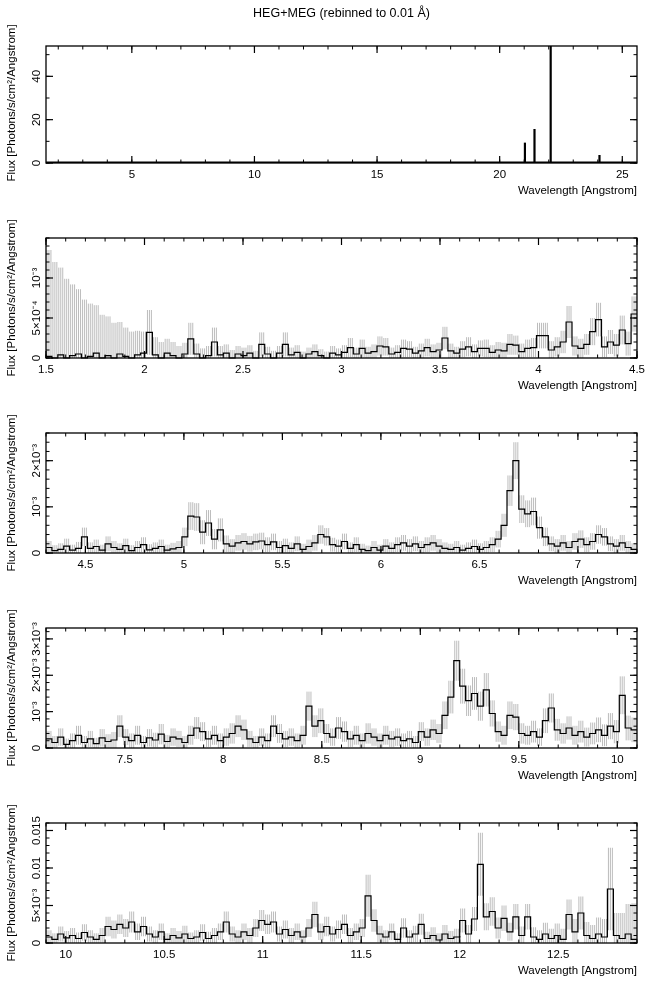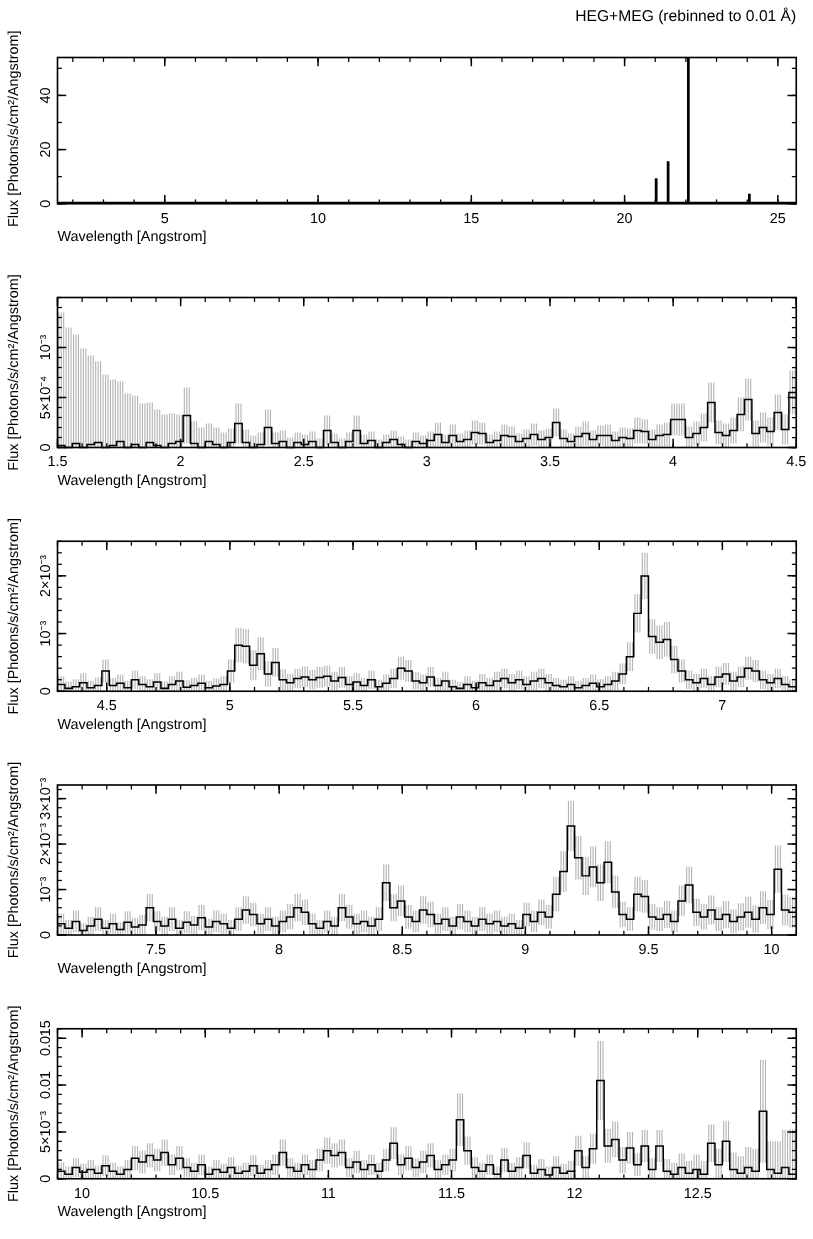--- a/index.html
+++ b/index.html
@@ -1,24 +1,24 @@
 <!DOCTYPE html>
 <html><head>
 <meta charset="utf-8">
 <style>
   html,body{margin:0;padding:0;background:#fff;}
   .fig{position:relative;width:650px;height:991px;background:#ffffff;
        font-family:"Liberation Sans",sans-serif;color:#000;overflow:hidden;}
-  .title{position:absolute;top:6px;left:46px;width:591px;text-align:right;
+  .title{position:absolute;top:6px;left:46px;width:591px;text-align:center;
          font-size:12.5px;white-space:nowrap;}
   .panel{position:absolute;left:0;width:650px;height:183px;}
   .panel svg{position:absolute;top:0;left:0;overflow:visible;}
   .ylab{position:absolute;top:75px;left:11px;transform:translate(-50%,-50%) rotate(-90deg);
         white-space:nowrap;font-size:11.5px;}
-  .xlab{position:absolute;top:156px;left:46px;width:591px;text-align:left;
+  .xlab{position:absolute;top:156px;left:46px;width:591px;text-align:right;
         font-size:11.5px;}
 </style>
 </head>
 <body>
 
 <div class="fig">
   <div class="title">HEG+MEG (rebinned to 0.01 Å)</div>
 
   <section class="panel" style="top:28px">
     <svg class="plot" width="650" height="183" style="font-family: &quot;Liberation Sans&quot;, sans-serif;">

